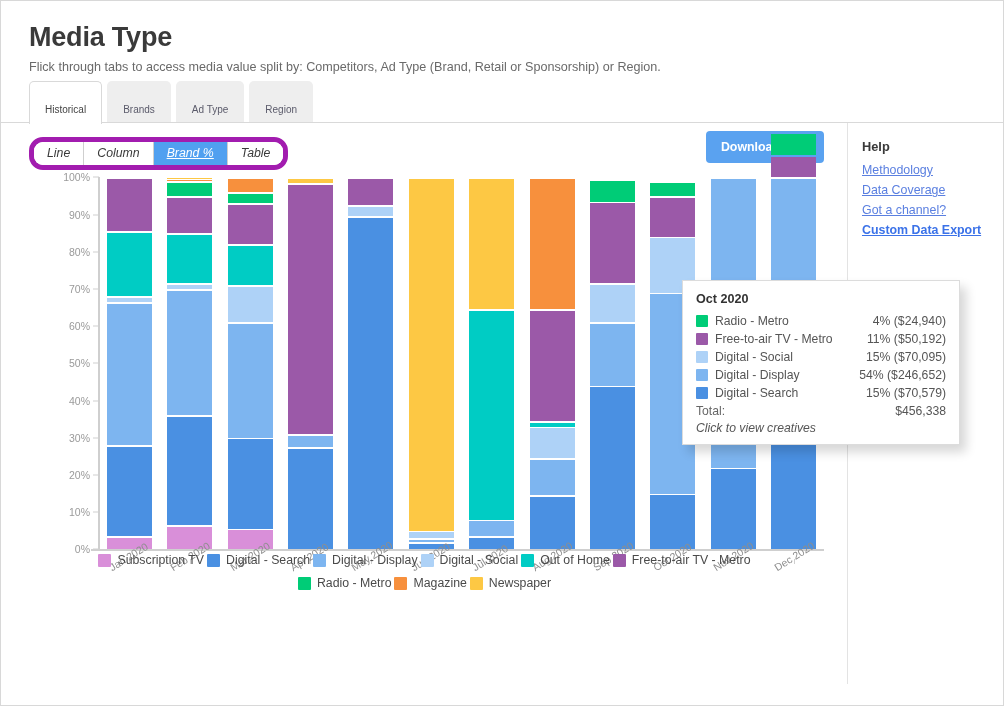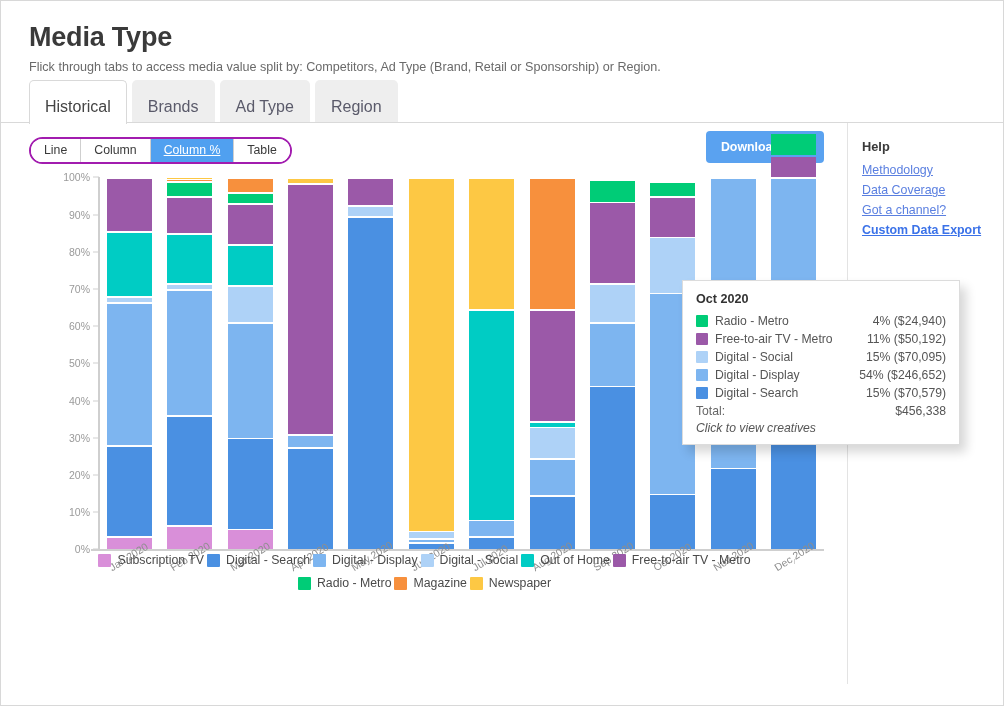--- a/index.html
+++ b/index.html
@@ -43,27 +43,27 @@
   
   .tabs {
     position: relative;
     margin: 17px 0 0 28px;
     height: 32px;
     display: flex;
     align-items: flex-end;
     gap: 5px;
   }
   .tab {
-    font-size: 16px;
+    font-size: 10px;
     color: #5a5a6a;
     background: #eeeeee;
     border: 1px solid transparent;
     border-bottom: none;
     border-radius: 5px 5px 0 0;
-    padding: 16px 15px 7px 15px;
+    padding: 22px 15px 7px 15px;
     line-height: 1.2;
     cursor: pointer;
     position: relative;
     z-index: 1;
   }
   .tab.active {
     background: #ffffff;
     border-color: #d9d9d9;
     color: #444;
     z-index: 3;
@@ -102,26 +102,27 @@
 
   
   .toolbar {
     position: relative;
     height: 46px;
     padding: 14px 0 0 28px;
     box-sizing: border-box;
   }
   .seg {
     display: inline-flex;
-    border: 2px solid #a21caf;
+    border: 5px solid #a21caf;
     border-radius: 14px;
     overflow: hidden;
     height: 23px;
     background: #fff;
     vertical-align: top;
+    font-style: italic;
   }
   .seg-btn {
     font-size: 12.3px;
     color: #3a3a3a;
     padding: 0 13px;
     line-height: 23px;
     border-right: 1px solid #cfcfcf;
     background: #fff;
     cursor: pointer;
     white-space: nowrap;
@@ -328,21 +329,21 @@
   </div>
 
   <div class="panel">
 
     <div class="panel-main">
 
       <div class="toolbar">
         <div class="seg">
           <div class="seg-btn">Line</div>
           <div class="seg-btn">Column</div>
-          <div class="seg-btn active">Column %</div>
+          <div class="seg-btn active">Brand %</div>
           <div class="seg-btn">Table</div>
         </div>
         <button class="dl-btn">Download CSV</button>
       </div>
 
       <div class="chart-wrap">
         <div class="axis-line-y"></div>
         <div class="axis-line-x"></div>
         <div class="plot" id="plot">
             <div class="ytick" style="top: 372px;">0%</div>

